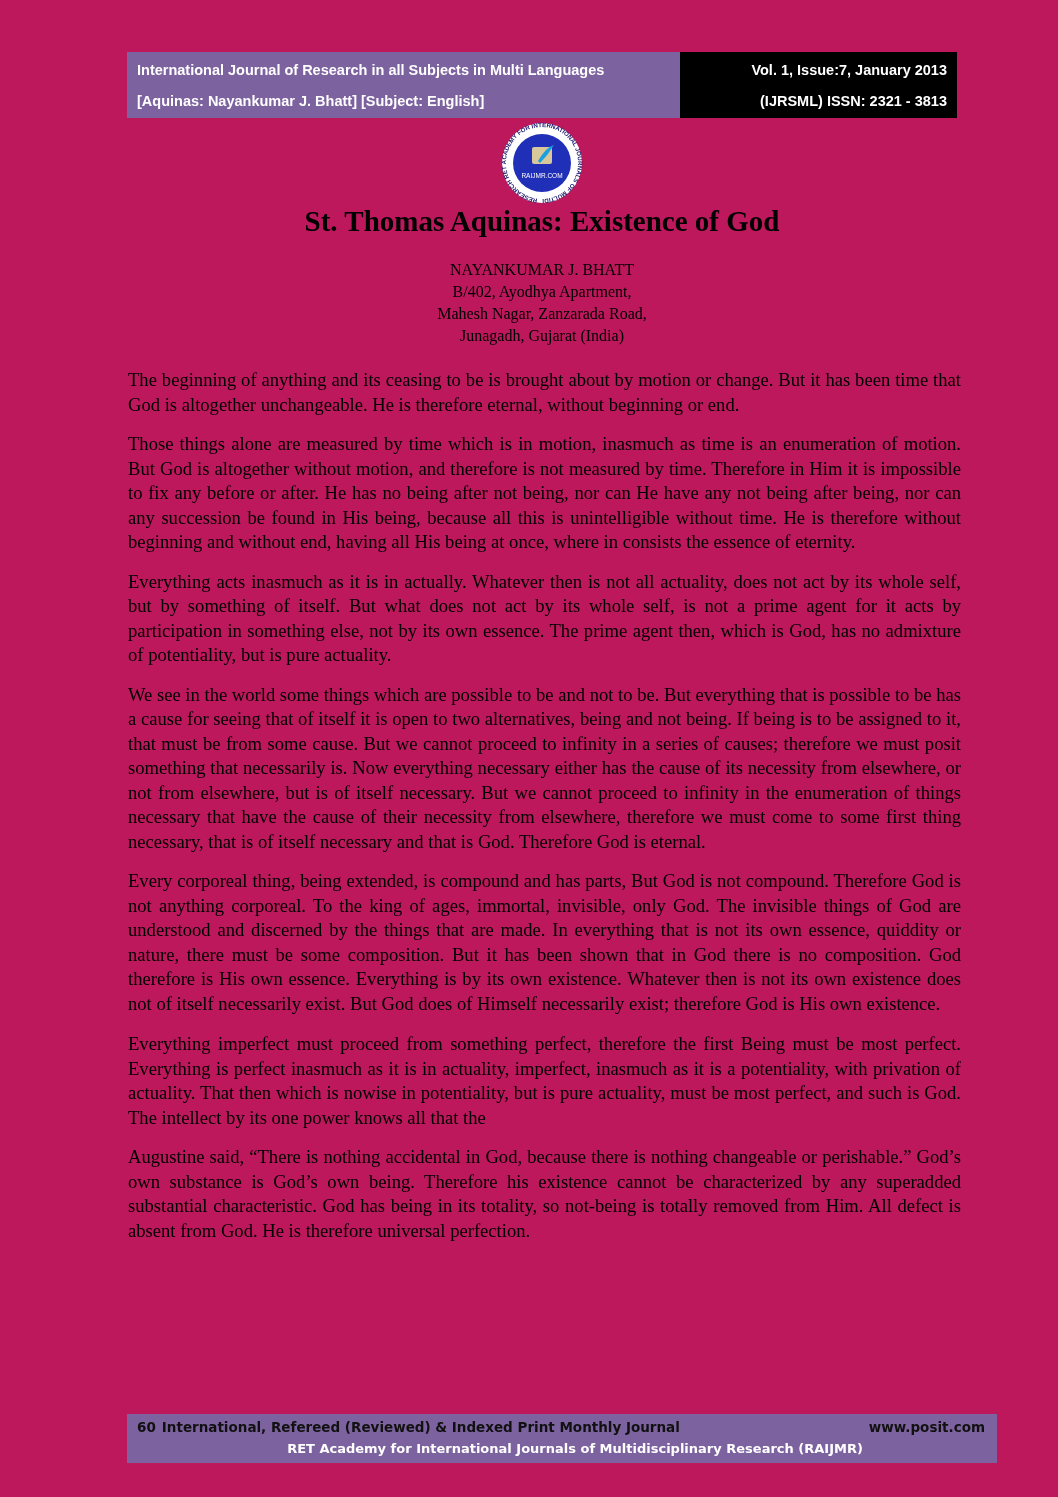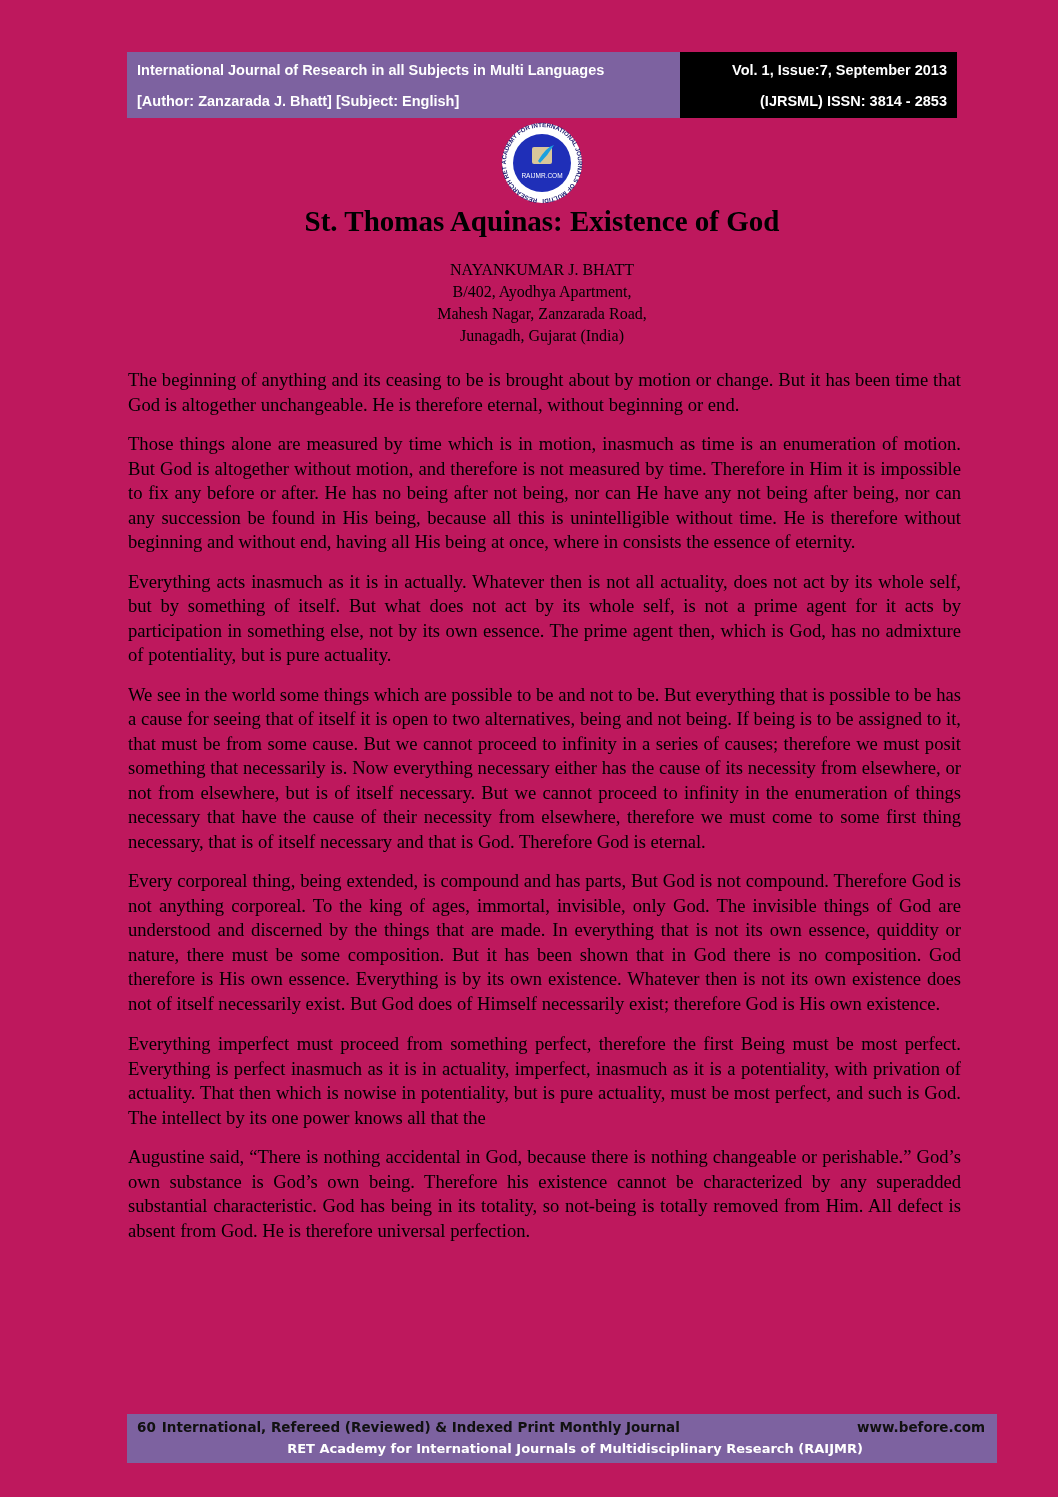--- a/index.html
+++ b/index.html
@@ -30,25 +30,25 @@
   .f2 { position: absolute; left: 0; width: 100%; top: 27px; text-align: center; font-size: 13px; font-weight: bold; color: #fff; white-space: nowrap; margin-left: 13px; }
 </style>
 </head>
 <body>
 
 <div class="page">
 
   <div class="header">
     <div class="header-left">
       <div class="hl1">International Journal of Research in all Subjects in Multi Languages</div>
-      <div class="hl2">[Author: Zanzarada J. Bhatt] [Subject: English]</div>
+      <div class="hl2">[Aquinas: Nayankumar J. Bhatt] [Subject: English]</div>
     </div>
     <div class="header-right">
-      <div class="hr1">Vol. 1, Issue:7, September 2013</div>
-      <div class="hr2">(IJRSML)  ISSN: 3814 - 2853</div>
+      <div class="hr1">Vol. 1, Issue:7, January 2013</div>
+      <div class="hr2">(IJRSML)  ISSN: 2321 - 3813</div>
     </div>
   </div>
 
   <div class="logo">
     <svg width="96" height="84" viewBox="0 0 96 84">
       <defs>
         <path id="ringpath" d="M 48 78 A 36 36 0 1 1 48.1 78" fill="none"></path>
       </defs>
       <circle cx="48" cy="42" r="40" fill="#ffffff"></circle>
       <text font-family="Liberation Sans, sans-serif" font-size="6.2" fill="#1a1a6e" font-weight="bold">
@@ -77,17 +77,17 @@
     <p>We see in the world some things which are possible to be and not to be. But everything that is possible to be has a cause for seeing that of itself it is open to two alternatives, being and not being. If being is to be assigned to it, that must be from some cause. But we cannot proceed to infinity in a series of causes; therefore we must posit something that necessarily is. Now everything necessary either has the cause of its necessity from elsewhere, or not from elsewhere, but is of itself necessary. But we cannot proceed to infinity in the enumeration of things necessary that have the cause of their necessity from elsewhere, therefore we must come to some first thing necessary, that is of itself necessary and that is God. Therefore God is eternal.</p>
     <p class="tight">Every corporeal thing, being extended, is compound and has parts, But God is not compound. Therefore God is not anything corporeal. To the king of ages, immortal, invisible, only God. The invisible things of God are understood and discerned by the things that are made. In everything that is not its own essence, quiddity or nature, there must be some composition. But it has been shown that in God there is no composition. God therefore is His own essence. Everything is by its own existence. Whatever then is not its own existence does not of itself necessarily exist. But God does of Himself necessarily exist; therefore God is His own existence.</p>
     <p>Everything imperfect must proceed from something perfect, therefore the first Being must be most perfect. Everything is perfect inasmuch as it is in actuality, imperfect, inasmuch as it is a potentiality, with privation of actuality. That then which is nowise in potentiality, but is pure actuality, must be most perfect, and such is God. The intellect by its one power knows all that the</p>
     <p>Augustine said, “There is nothing accidental in God, because there is nothing changeable or perishable.” God’s own substance is God’s own being. Therefore his existence cannot be characterized by any superadded substantial characteristic. God has being in its totality, so not-being is totally removed from Him. All defect is absent from God. He is therefore universal perfection.</p>
   </div>
 
   <div class="footer">
     <div class="f1">
       <span>60</span><span class="journal">International, Refereed (Reviewed) &amp; Indexed Print Monthly Journal</span>
     </div>
-    <div class="f-url">www.before.com</div>
+    <div class="f-url">www.posit.com</div>
     <div class="f2">RET Academy for International Journals of Multidisciplinary Research (RAIJMR)</div>
   </div>
 
 </div>
 
 </body></html>

